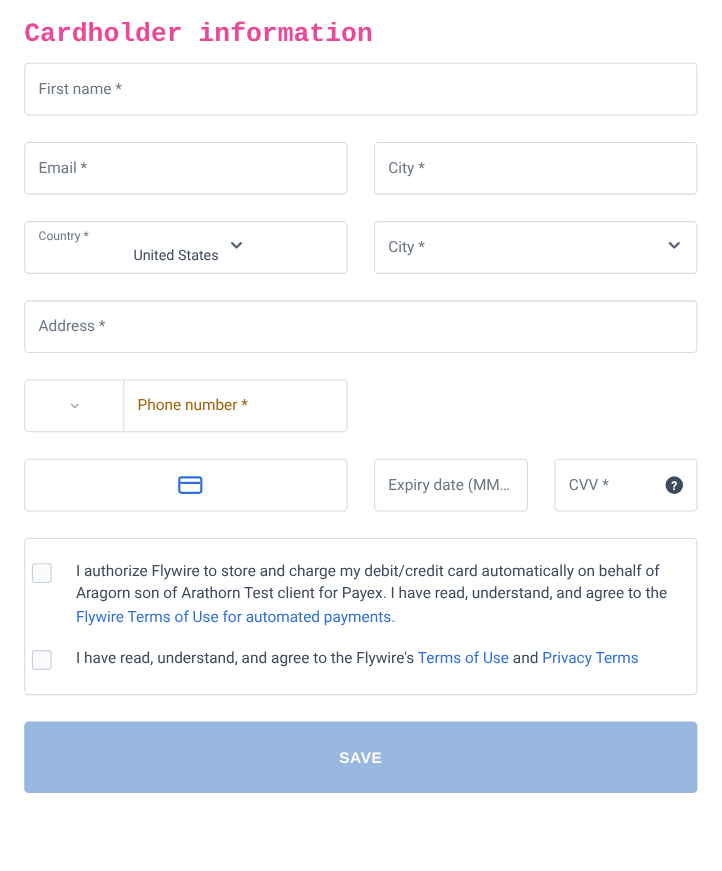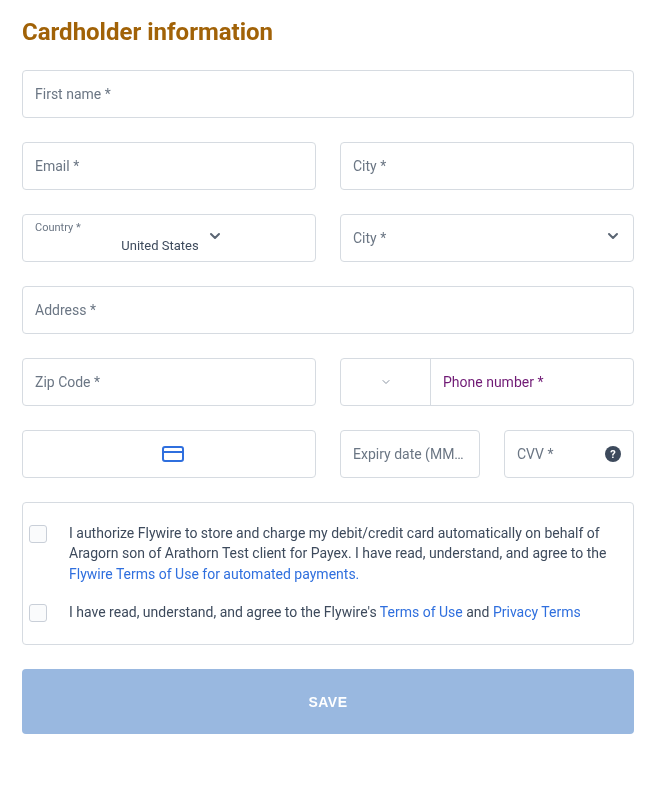--- a/index.html
+++ b/index.html
@@ -4,24 +4,25 @@
 <style>
   * { box-sizing: border-box; margin: 0; padding: 0; }
   body {
     font-family: -apple-system, BlinkMacSystemFont, "Segoe UI", Roboto, Helvetica, Arial, sans-serif;
     background: #fff;
     padding: 18px 22px;
     color: #3d4a5c;
     width: 656px;
   }
   h1 {
-    color: #a16207;
+    color: #ec4899;
     font-size: 24px;
     font-weight: 700;
-    margin-bottom: 24px;
+    margin-bottom: 12px;
+    font-family: Liberation Mono, monospace;
   }
   .row {
     display: flex;
     gap: 24px;
     margin-bottom: 24px;
   }
   .row .field { flex: 1; justify-content: center; }
   .row.single .field { flex: 1; }
   .field {
     position: relative;
@@ -104,21 +105,21 @@
     justify-content: center;
     gap: 6px;
   }
   .phone-group .num {
     flex: 1;
     display: flex;
     align-items: center;
     padding: 0 12px;
   }
   .phone-group .placeholder {
-    color: #701a75;
+    color: #a16207;
     font-size: 14px;
   }
   .chev-sm { color: #8a94a2; }
   .row.card .field.cardnum { flex: 1; }
   .row.card .field.exp { width: 140px; flex: 0 0 140px; }
   .row.card .field.cvv { width: 130px; flex: 0 0 130px; }
   .consent-box {
     border: 1px solid #d6dbe1;
     border-radius: 4px;
     padding: 20px 22px 22px 6px;
@@ -205,23 +206,20 @@
   </div>
 </div>
 
 <div class="row single">
   <div class="field">
     <span class="placeholder">Address *</span>
   </div>
 </div>
 
 <div class="row">
-  <div class="field half">
-    <span class="placeholder">Zip Code *</span>
-  </div>
   <div class="phone-group half">
     <div class="code">
       <span class="chev-sm">
         <svg width="12" height="12" viewBox="0 0 24 24" fill="none" stroke="currentColor" stroke-width="2" stroke-linecap="round" stroke-linejoin="round">
             <polyline points="6 9 12 15 18 9"></polyline>
           </svg>
       </span>
     </div>
     <div class="num">
       <span class="placeholder">Phone number *</span>

